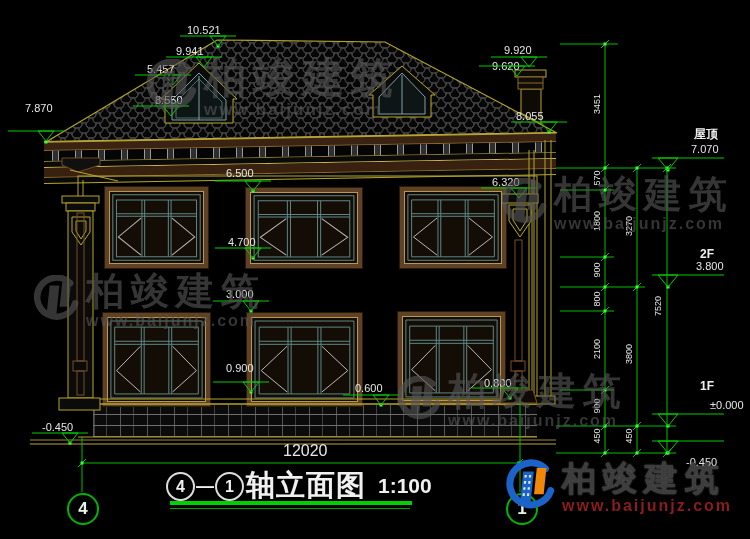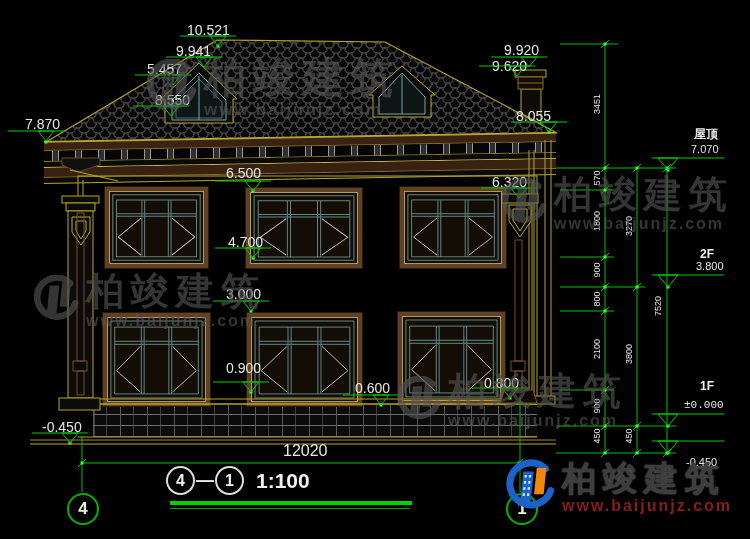--- a/index.html
+++ b/index.html
@@ -31,21 +31,21 @@
       repeating-linear-gradient(90deg,#555 0 1px, rgba(0,0,0,0) 1px 27px),
       repeating-linear-gradient(90deg,#3f3f3f 0 1px, rgba(0,0,0,0) 1px 27px);
     background-position:0 0,0 0,13px 5px;}
   
   .win{position:absolute;z-index:15;background:#140d06;border:4px solid #5f4226;
        box-shadow:0 0 0 1px #2a1a0c, inset 0 0 0 1px #b89850;}
   .win svg{position:absolute;inset:2px;width:calc(100% - 4px);height:calc(100% - 4px);}
   
   #lines{position:absolute;inset:0;z-index:20;}
   
-  .t{position:absolute;color:#e6e6e6;font-size:14px;line-height:10px;white-space:nowrap;z-index:30;}
+  .t{position:absolute;color:#e6e6e6;font-size:11px;line-height:10px;white-space:nowrap;z-index:30;}
   .fg{position:absolute;z-index:30;}
   .lbl{position:absolute;color:#efefef;font-size:12px;font-weight:bold;white-space:nowrap;z-index:30;}
   .val{position:absolute;color:#e6e6e6;font-size:11px;white-space:nowrap;z-index:30;}
   .vd{position:absolute;width:60px;text-align:center;color:#e6e6e6;font-size:9px;
       transform:rotate(-90deg);z-index:30;white-space:nowrap;}
   
   .ax{position:absolute;width:28px;height:28px;border:2px solid #00b400;border-radius:50%;
       color:#e8f5e8;font-size:17px;font-weight:bold;line-height:28px;text-align:center;z-index:30;}
   
   .title{position:absolute;left:166px;top:466px;display:flex;align-items:center;z-index:30;color:#f0f0f0;}
@@ -357,21 +357,21 @@
   <span class="t" style="left:147px;top:64px;">5.457</span>
   <svg class="fg" style="left:135px;top:74px;" width="56" height="12">
       <path d="M0 1 H56 M30 1 H46 L38 11 Z" fill="none" stroke="#00cc00"></path>
     </svg>
 
   <span class="t" style="left:155px;top:95px;">8.550</span>
   <svg class="fg" style="left:133px;top:105px;" width="56" height="12">
       <path d="M0 1 H56 M30 1 H46 L38 11 Z" fill="none" stroke="#00cc00"></path>
     </svg>
 
-  <span class="t" style="left:25px;top:119px;">7.870</span>
+  <span class="t" style="left:25px;top:103px;">7.870</span>
   <svg class="fg" style="left:8px;top:130px;" width="56" height="12">
       <path d="M0 1 H56 M30 1 H46 L38 11 Z" fill="none" stroke="#00cc00"></path>
     </svg>
 
   <span class="t" style="left:504px;top:45px;">9.920</span>
   <svg class="fg" style="left:491px;top:56px;" width="56" height="12">
       <path d="M0 1 H56 M30 1 H46 L38 11 Z" fill="none" stroke="#00cc00"></path>
     </svg>
 
   <span class="t" style="left:492px;top:55px;margin-top:6px;">9.620</span>
@@ -430,21 +430,21 @@
       <path d="M0 1 H72 M6 1 H26 L16 13 Z" fill="none" stroke="#00cc00"></path>
     </svg>
 
   <span class="lbl" style="left:700px;top:247px;">2F</span>
   <span class="val" style="left:696px;top:260px;">3.800</span>
   <svg class="fg" style="left:652px;top:274px;" width="72" height="14">
       <path d="M0 1 H72 M6 1 H26 L16 13 Z" fill="none" stroke="#00cc00"></path>
     </svg>
 
   <span class="lbl" style="left:700px;top:379px;">1F</span>
-  <span class="val" style="left:684px;top:399px;font-family:Liberation Mono, monospace;">±0.000</span>
+  <span class="val" style="left:710px;top:399px;">±0.000</span>
   <svg class="fg" style="left:652px;top:413px;" width="72" height="14">
       <path d="M0 1 H72 M6 1 H26 L16 13 Z" fill="none" stroke="#00cc00"></path>
     </svg>
 
   <svg class="fg" style="left:652px;top:440px;" width="72" height="14">
       <path d="M0 1 H72 M6 1 H26 L16 13 Z" fill="none" stroke="#00cc00"></path>
     </svg>
   <span class="val" style="left:686px;top:456px;">-0.450</span>
 
   <span class="vd" style="left:567px;top:99px;">3451</span>
@@ -462,20 +462,21 @@
 
   <span class="t" style="left:283px;top:446px;font-size:16px;">12020</span>
 
   <div class="ax" style="left:67px;top:493px;">4</div>
   <div class="ax" style="left:506px;top:493px;">1</div>
 
   <div class="title">
     <span class="tc">4</span>
     <span class="tdash">—</span>
     <span class="tc">1</span>
+    <span class="ttext">轴立面图</span>
     <span class="tscale">1:100</span>
   </div>
   <div class="bar1"></div>
   <div class="bar2"></div>
 
   <div class="wm" style="left:140px;top:56px;">
     <svg width="58" height="58" viewBox="0 0 64 64">
       <path class="lg-sw" d="M52 10 A24 24 0 1 0 58 35" fill="none" stroke="currentColor" stroke-width="8" stroke-linecap="round"></path>
       <g transform="skewX(-6)">
         <rect class="lg-b1" x="28" y="13" width="12" height="36" fill="currentColor"></rect>

